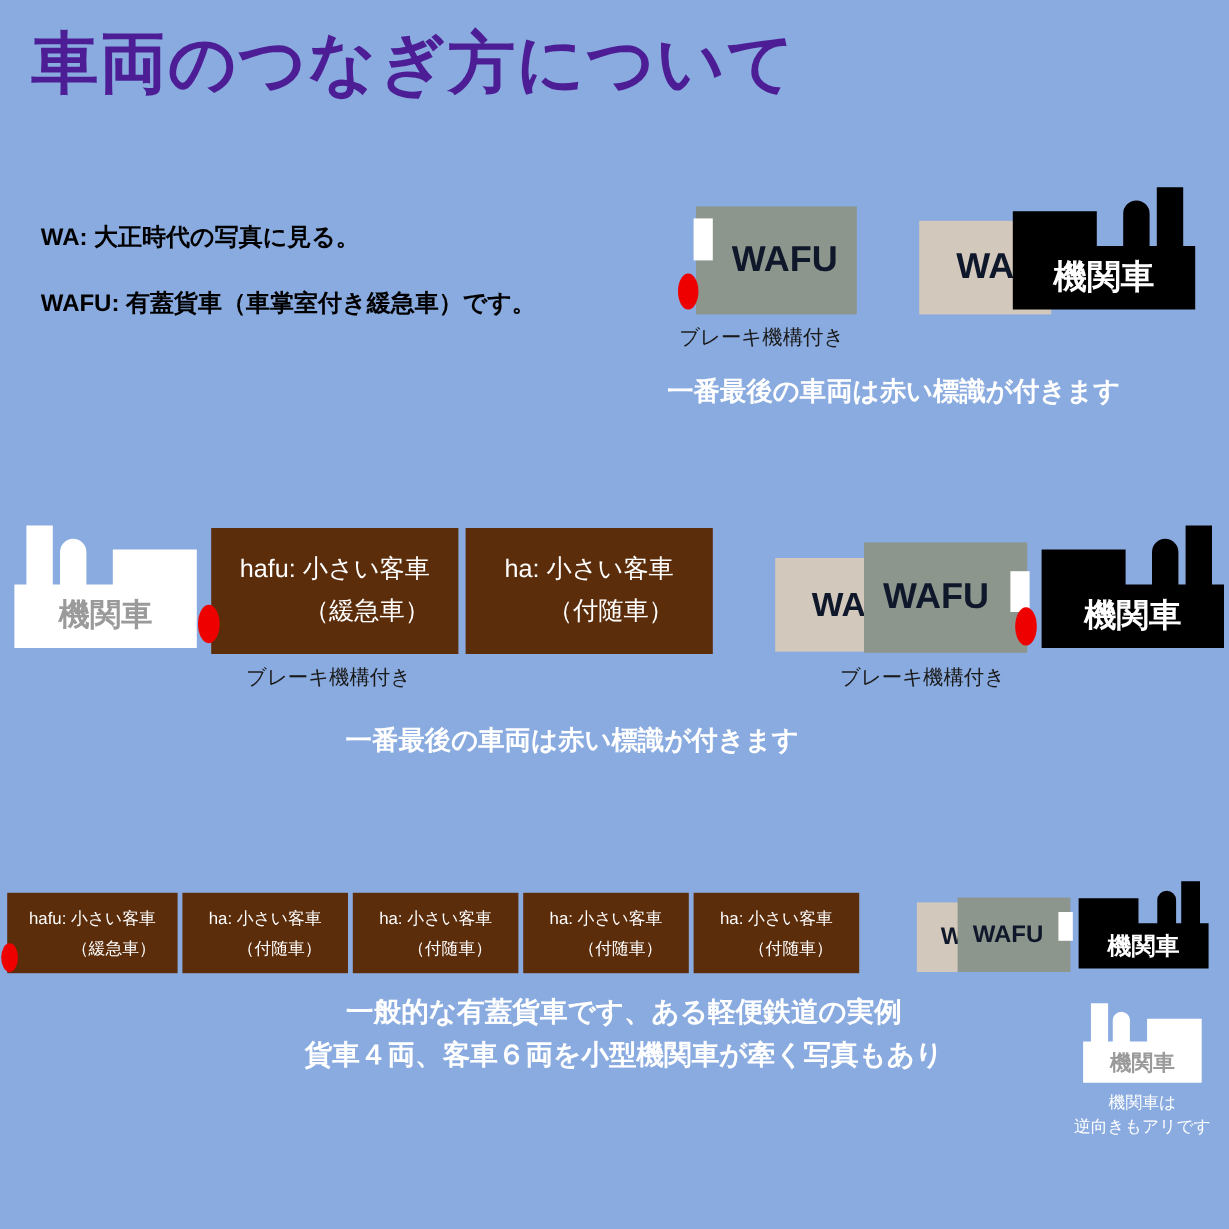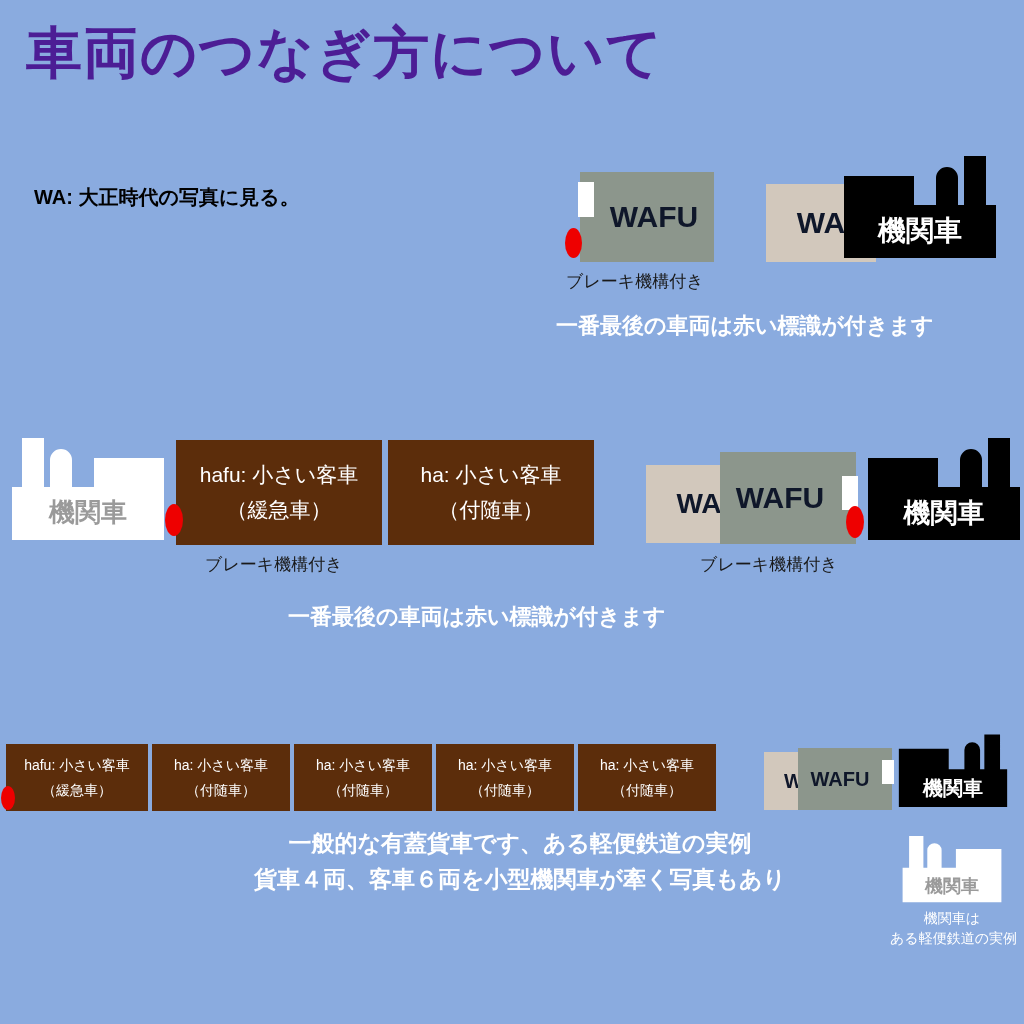--- a/index.html
+++ b/index.html
@@ -33,21 +33,21 @@
     box-sizing:border-box;
   }
   .car .lbl{
     font-weight:bold;color:#0f172a;line-height:1.05;text-align:center;
     white-space:nowrap;
   }
   .wa{background:#d2c8bc;margin-left:44px;}
   .wafu{background:#8c968c;}
   .brown{background:#5c2d0b;}
   .brown .lbl{
-    color:#ffffff;font-weight:normal;text-align:center;white-space:nowrap;
+    color:#ffffff;font-weight:normal;text-align:right;white-space:nowrap;
   }
   .brown .lbl .l2{display:block;}
 
   
   .window{
     position:absolute;background:#ffffff;
   }
   
   .redmark{
     position:absolute;background:#ee0000;border-radius:50%;
@@ -81,20 +81,21 @@
 </style>
 </head>
 <body style="background: rgb(138, 171, 223);">
 
 <div class="stage">
 
   <div class="title">車両のつなぎ方について</div>
 
   <div class="legend">
     <div>WA: 大正時代の写真に見る。</div>
+    <div>WAFU: 有蓋貨車（車掌室付き緩急車）です。</div>
   </div>
 
   <div class="car wafu" style="left:580px;top:172px;width:134px;height:90px;">
     <span class="window" style="left:-2px;top:10px;width:16px;height:35px;"></span>
     <span class="lbl" style="font-size:30px;margin-left:14px;">WAFU</span>
   </div>
   <div class="redmark" style="left:565px;top:228px;width:17px;height:30px;"></div>
 
   <div class="car wa" style="left:722px;top:184px;width:110px;height:78px;">
     <span class="lbl" style="font-size:30px;">WA</span>
@@ -211,16 +212,16 @@
   </div>
 
   <div class="loco" style="left:900px;top:832px;width:104px;height:73px;">
     <svg width="104" height="73" viewBox="0 0 160 112" style="transform:scaleX(-1);">
       <path fill="#ffffff" d="M4,26 L74,26 L74,55 L96,55 L96,28 A11,11 0 0 1 118,28 L118,55 L124,55 L124,6 L146,6 L146,55 L156,55 L156,108 L4,108 Z"></path>
     </svg>
     <span class="locotext" style="top:42px;font-size:18px;color:#9a9a9a;">機関車</span>
   </div>
   <div class="minicap" style="left:890px;top:908px;width:124px;">
     <div>機関車は</div>
-    <div>ある軽便鉄道の実例</div>
+    <div>逆向きもアリです</div>
   </div>
 
 </div>
 
 </body></html>

